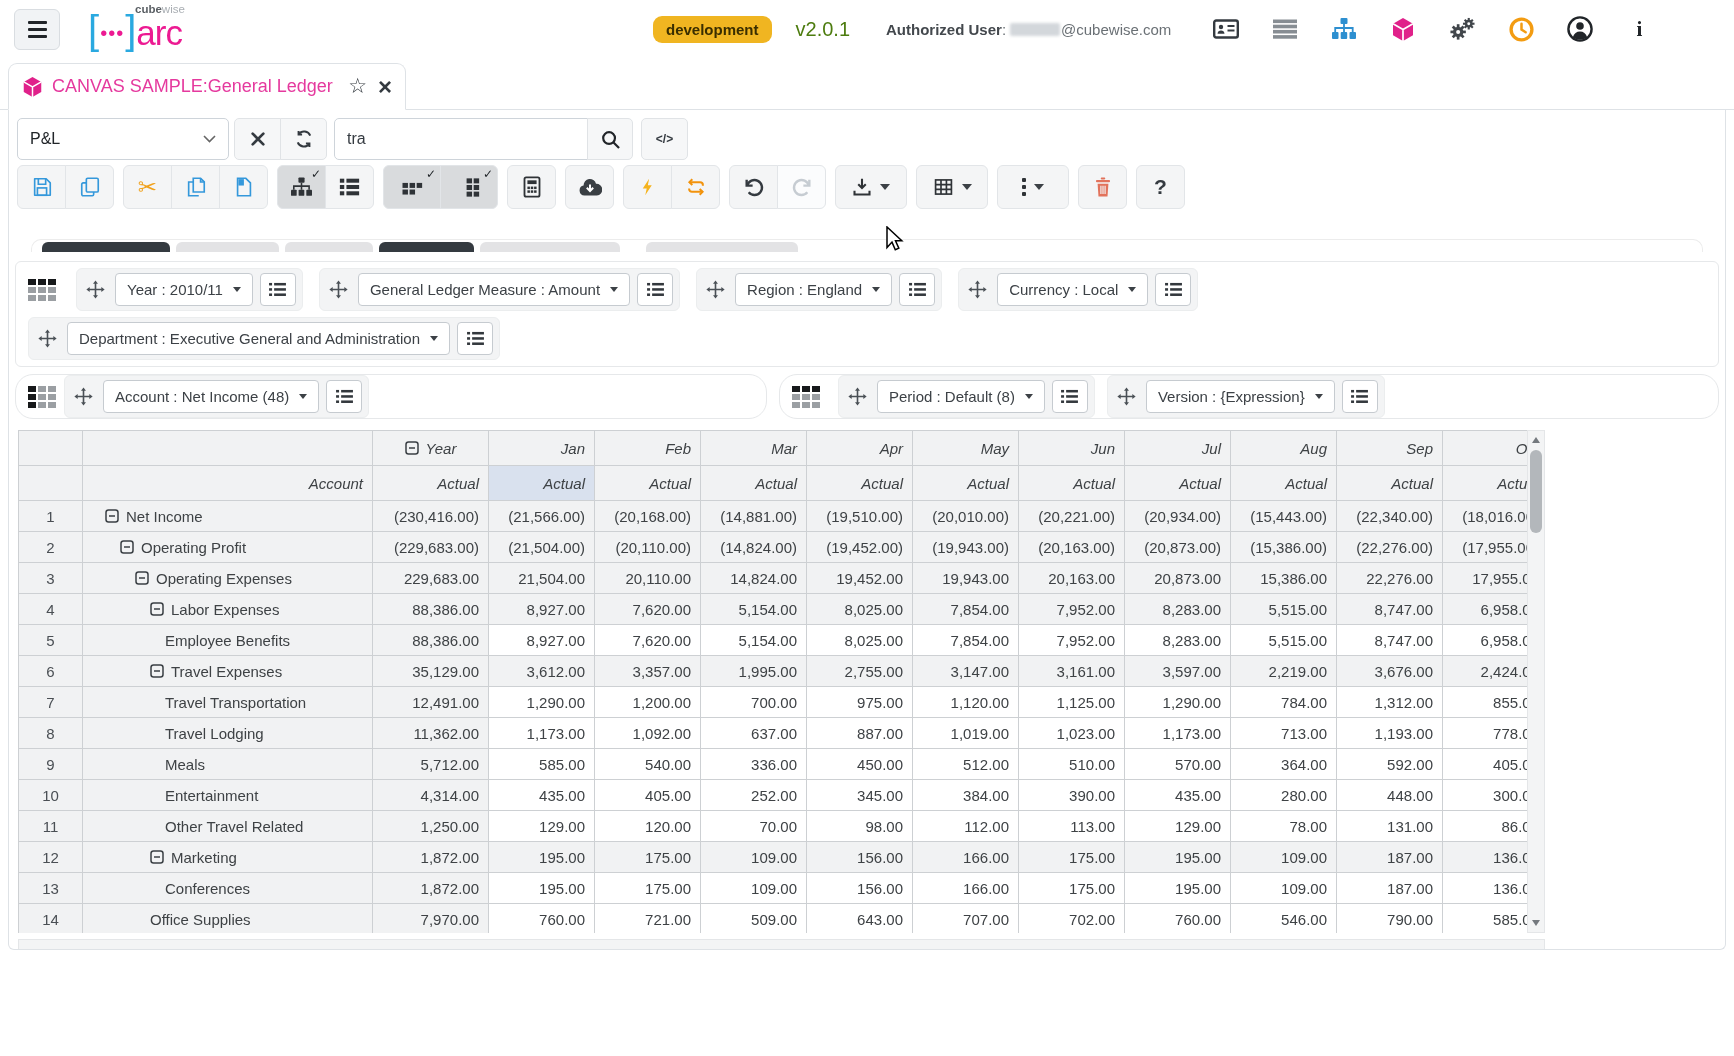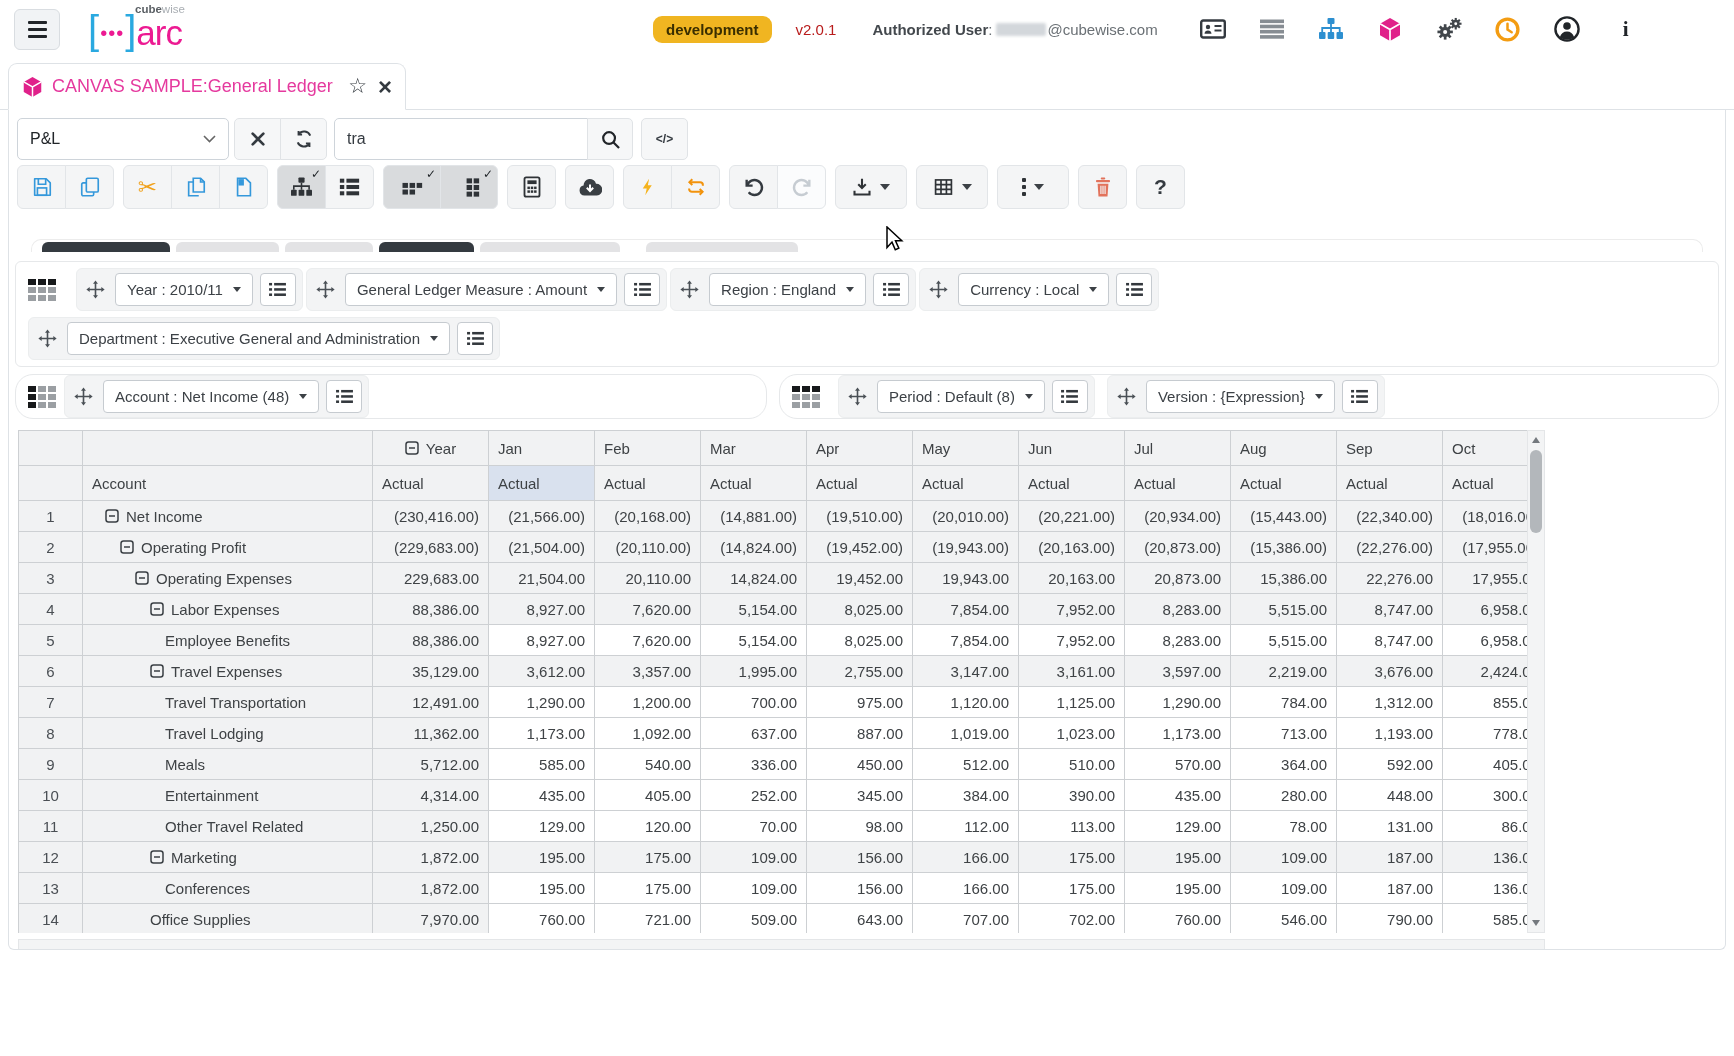--- a/index.html
+++ b/index.html
@@ -16,21 +16,21 @@
   .logo { position: relative; margin-left: 28px; height: 58px; width: 135px; }
   .logo .row { position: absolute; left: 0; top: 2px; display: flex; align-items: center; }
   .logo .br { color: #2aa9e0; font-size: 40px; font-weight: 400; line-height: 52px; }
   .logo .dots { color: #ec1a92; font-size: 20px; letter-spacing: 1px; margin: 6px 1px 0; }
   .logo .arcname { color: #ec1a92; font-size: 35px; font-weight: 500; letter-spacing: -1px; line-height: 50px; margin-top: 6px; }
   .logo .cw { position: absolute; left: 47px; top: 3px; font-size: 11.5px; }
   .logo .cw1 { color: #5a5f64; font-weight: 700; }
   .logo .cw2 { color: #a9aeb3; font-weight: 400; }
   .badge { margin-left: 430px; background: #f0b521; color: #3a2e00; font-weight: 700; font-size: 15px;
     padding: 5px 13px; border-radius: 9px; white-space: nowrap; }
-  .version { color: #b91c1c; font-size: 15px; margin-left: 24px; }
+  .version { color: #4d7c0f; font-size: 20px; margin-left: 24px; }
   .auth { font-size: 15px; margin-left: 36px; color: #6a7075; white-space: nowrap; }
   .auth b { color: #43484d; }
   .redact { display: inline-block; width: 50px; height: 13px; background: #d3d7db; border-radius: 2px;
     filter: blur(1.5px); vertical-align: -1px; margin: 0 1px 0 4px; }
   .hicons { display: flex; align-items: center; gap: 33px; margin-left: 42px; }
   .hicon { width: 26px; height: 26px; display: flex; align-items: center; justify-content: center; cursor: pointer; }
   .info-i { font-weight: 800; font-size: 21px; color: #212529; font-family: "Liberation Serif", serif; }
   
   .tabstrip { position: relative; height: 52px; border-bottom: 1px solid #dee2e6; background: #fff; text-decoration: underline; }
   .vtab { position: absolute; left: 8px; bottom: -1px; height: 47px; width: 398px; background: #fff;
@@ -110,21 +110,21 @@
   .area { border: 1px solid #e6e8ea; border-radius: 18px; padding: 0 8px; display: flex; align-items: center; }
   .area.rows { width: 752px; }
   .area.cols { flex: 1; gap: 10px; }
   
   .tablezone { margin: 11px 0 0 9px; position: relative; width: 1527px; height: 532px; }
   .viewport { position: absolute; left: 0; top: 0; width: 1509px; height: 503px; overflow: hidden; }
   table { border-collapse: collapse; table-layout: fixed; width: 1530px; font-size: 15px; }
   th, td { border: 1px solid #cdd0d3; padding: 0 9px; height: 35px; font-weight: 400; color: #3e4245;
     overflow: hidden; white-space: nowrap; }
   tbody td { height: 31px; }
-  thead th { background: #f1f2f3; text-align: left; }
+  thead th { background: #f1f2f3; text-align: right; font-style: italic; }
   thead th.hl { background: #d9e1ee; }
   td.rn { background: #f1f2f3; text-align: center; color: #4a4f54; }
   td.acc { background: #f1f2f3; text-align: left; }
   td.val { text-align: right; }
   td.val.cons { background: #f1f2f3; }
   td.val.leaf { background: #fff; }
   .acc-inner { display: flex; align-items: center; gap: 7px; }
   .yearhdr { display: flex; align-items: center; justify-content: center; gap: 7px; }
   
   .vscroll { position: absolute; left: 1509px; top: 0; width: 18px; height: 503px; background: #f3f4f5;
@@ -489,21 +489,21 @@
           <i></i>
           <i></i>
           <i></i>
           <i></i>
           <i></i>
           <i></i>
           <i></i>
           <i></i>
           <i></i>
         </span>
-      <div id="tl1" class="chipline" style="gap:3px">
+      <div id="tl1" class="chipline" style="gap:16px">
           <div class="chip">
             <span class="mv">
               <svg width="19" height="19" viewBox="0 0 20 20">
                 <path d="M10 3.2v13.6M3.2 10h13.6" stroke="#4a5056" stroke-width="1.7" fill="none"></path>
                 <g fill="#4a5056">
                   <path d="M10 .4 7.4 3.9h5.2z"></path>
                   <path d="M10 19.6 7.4 16.1h5.2z"></path>
                   <path d="M.4 10 3.9 7.4v5.2z"></path>
                   <path d="M19.6 10 16.1 7.4v5.2z"></path>
                 </g>

